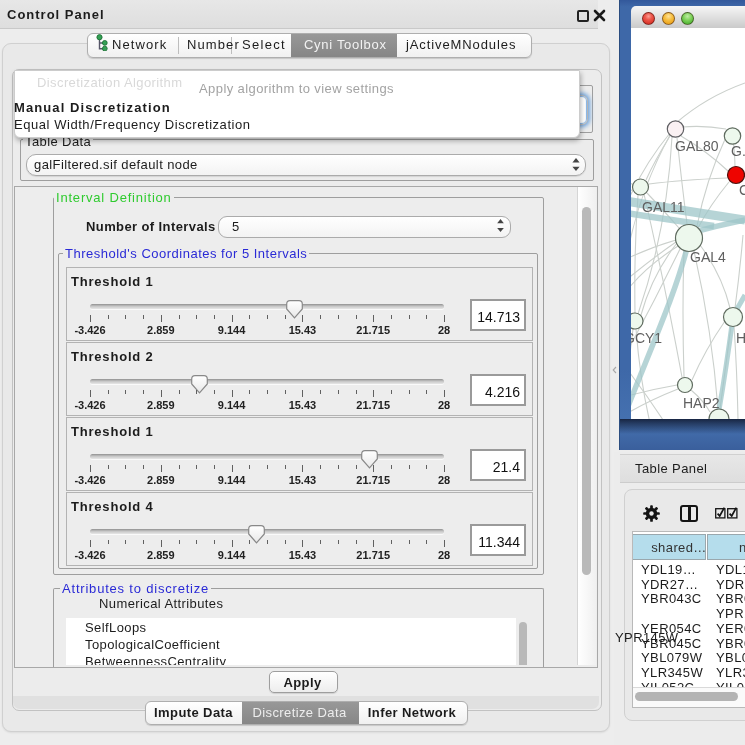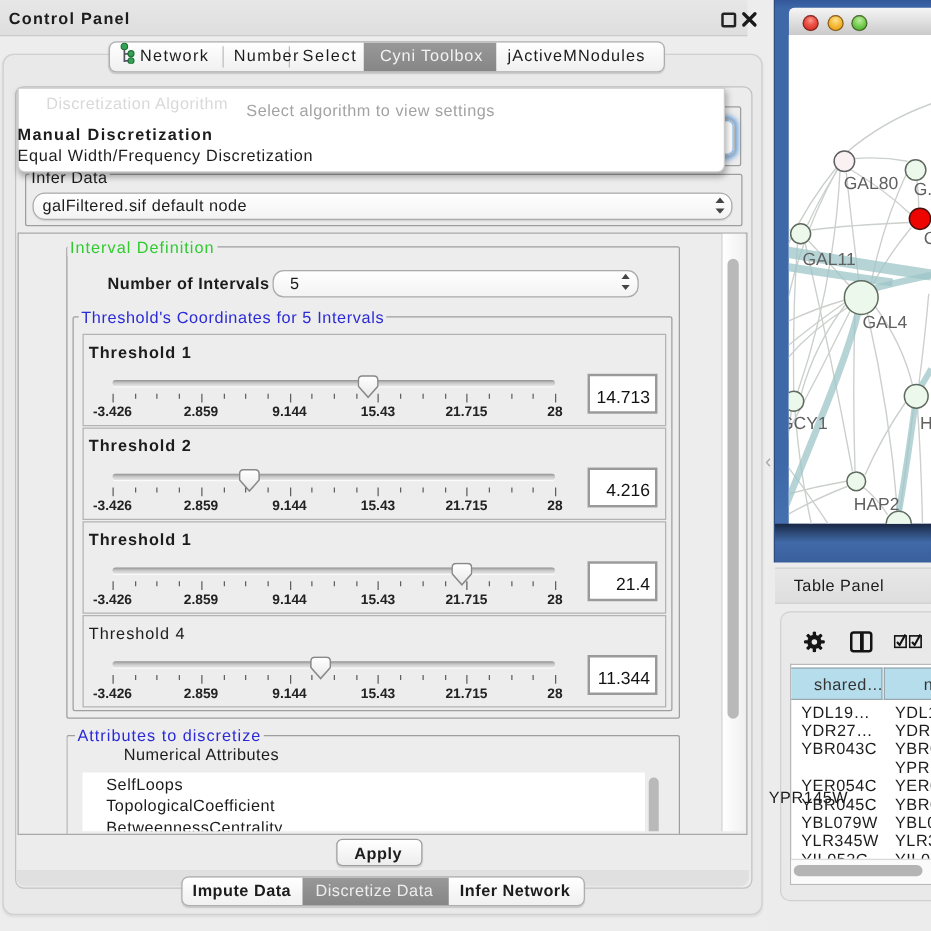--- a/index.html
+++ b/index.html
@@ -44,27 +44,27 @@
 <div class="abs t13" style="left:187px;top:37px;letter-spacing:1.1px;">Number</div>
 <div class="abs t13" style="left:242px;top:37px;letter-spacing:1.3px;">Select</div>
 <div class="abs t13" style="left:304px;top:37px;color:#f2f2f2;letter-spacing:0.7px;">Cyni Toolbox</div>
 <div class="abs t13" style="left:406px;top:37px;letter-spacing:0.9px;">jActiveMNodules</div>
 
 <div class="abs" style="left:20px;top:85px;width:571px;height:46px;border:1px solid #9e9e9e;border-radius:2px;"></div>
 <div class="abs" style="left:26px;top:95px;width:560px;height:28px;border-radius:6px;background:#fff;
      border:1px solid #b5b5b5;box-shadow:0 0 4px 2px #6ea3dc, inset 0 0 1px 1px #7fb0e4;"></div>
 
 <div class="abs" style="left:20px;top:139px;width:572px;height:40px;border:1px solid #9e9e9e;border-radius:2px;"></div>
-<div class="abs t13" style="left:23px;top:134px;background:#ececec;padding:0 2px;">Infer Data</div>
+<div class="abs t13" style="left:23px;top:134px;background:#ececec;padding:0 2px;">Table Data</div>
 
 <div class="abs" style="left:14px;top:70px;width:564px;height:66px;background:#ffffff;
      border:1px solid #cccccc;border-radius:1px 1px 6px 6px;
      box-shadow:1px 3px 5px rgba(0,0,0,0.3);"></div>
 <div class="abs t13" style="left:24px;top:75px;color:#d9d9d9;margin-left:13px;">Discretization Algorithm</div>
-<div class="abs t13" style="left:15px;top:81px;width:563px;text-align:center;color:#a3a3a3;">Select algorithm to view settings</div>
+<div class="abs t13" style="left:15px;top:81px;width:563px;text-align:center;color:#a3a3a3;">Apply algorithm to view settings</div>
 <div class="abs t13" style="left:14px;top:100px;font-weight:bold;letter-spacing:1.1px;">Manual Discretization</div>
 <div class="abs t13" style="left:14px;top:117px;letter-spacing:0.55px;">Equal Width/Frequency Discretization</div>
 <div class="abs" style="left:26px;top:154px;width:558px;height:20px;border-radius:10px;
      background:linear-gradient(#ffffff,#f3f3f3);border:1px solid #ababab;box-shadow:0 1px 1px rgba(0,0,0,0.1);"></div>
 <div class="abs t13" style="left:34px;top:157px;">galFiltered.sif default node</div>
 <svg class="abs" style="left:571px;top:158px;" width="10" height="13" viewBox="0 0 10 13">
   <path d="M5 0 L8.6 4.4 H1.4 Z" fill="#444"></path>
     <path d="M5 13 L1.4 8.8 H8.6 Z" fill="#444"></path>
 </svg>
 
@@ -142,21 +142,21 @@
         <linearGradient id="thg2" x1="0" y1="0" x2="0" y2="1">
           <stop offset="0" stop-color="#ffffff"></stop>
           <stop offset="1" stop-color="#e8e8e8"></stop>
         </linearGradient>
       </defs>
       <path d="M4 0.7 h9 q3.3 0 3.3 3.3 v5 L8.5 17.8 L0.7 9 v-5 q0-3.3 3.3-3.3 z" fill="url(#thg2)" stroke="#888" stroke-width="1.2"></path>
     </svg>
     <div class="abs" style="left:470px;top:449px;width:56px;height:32px;background:#fff;border:2px solid #9a9a9a;box-sizing:border-box;"></div>
     <div class="abs" style="left:470px;top:459px;width:50px;text-align:right;font-size:14px;color:#111;">21.4</div>
     <div class="abs" style="left:66px;top:492px;width:465px;height:72px;border:1px solid #b3b3b3;"></div>
-    <div class="abs t13" style="left:71px;top:499px;font-weight:normal;letter-spacing:0.8px;text-align:center;">Threshold 4</div>
+    <div class="abs t13" style="left:71px;top:499px;font-weight:bold;letter-spacing:0.8px;text-align:center;">Threshold 4</div>
     <div class="abs" style="left:90px;top:529px;width:354px;height:5px;border-radius:3px;background:linear-gradient(#909090,#c6c6c6 45%,#e7e7e7);box-shadow:0 1px 0 rgba(255,255,255,0.7);"></div>
     <div class="abs" style="left:60.0px;top:549px;width:60px;text-align:center;font-size:11px;font-weight:bold;color:#222;">-3.426</div>
     <div class="abs" style="left:130.8px;top:549px;width:60px;text-align:center;font-size:11px;font-weight:bold;color:#222;">2.859</div>
     <div class="abs" style="left:201.6px;top:549px;width:60px;text-align:center;font-size:11px;font-weight:bold;color:#222;">9.144</div>
     <div class="abs" style="left:272.4px;top:549px;width:60px;text-align:center;font-size:11px;font-weight:bold;color:#222;">15.43</div>
     <div class="abs" style="left:343.2px;top:549px;width:60px;text-align:center;font-size:11px;font-weight:bold;color:#222;">21.715</div>
     <div class="abs" style="left:414.0px;top:549px;width:60px;text-align:center;font-size:11px;font-weight:bold;color:#222;">28</div>
     <svg class="abs" style="left:247.9px;top:525px;" width="17" height="19" viewBox="0 0 17 19">
       <defs>
         <linearGradient id="thg3" x1="0" y1="0" x2="0" y2="1">

